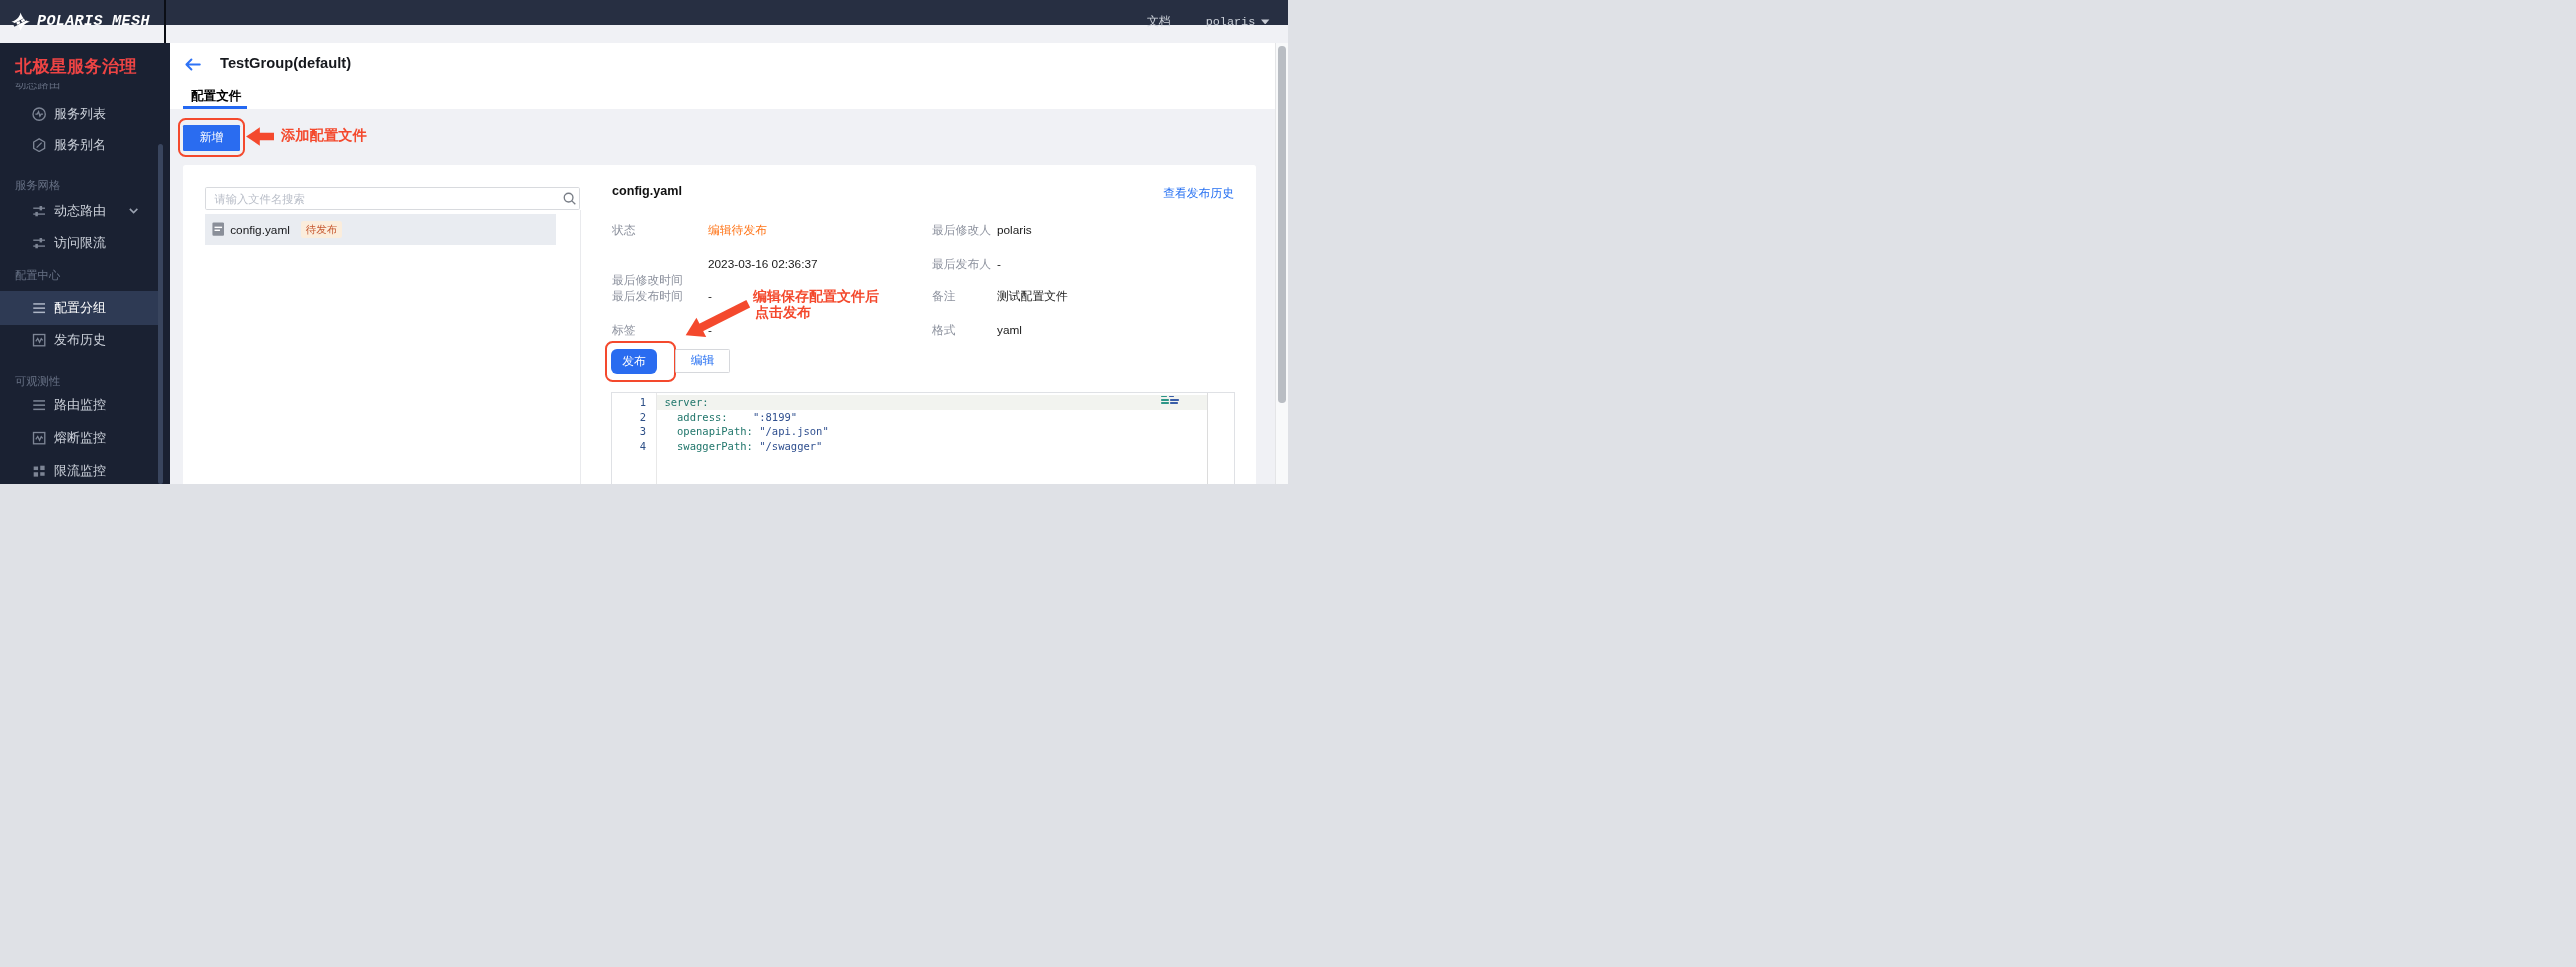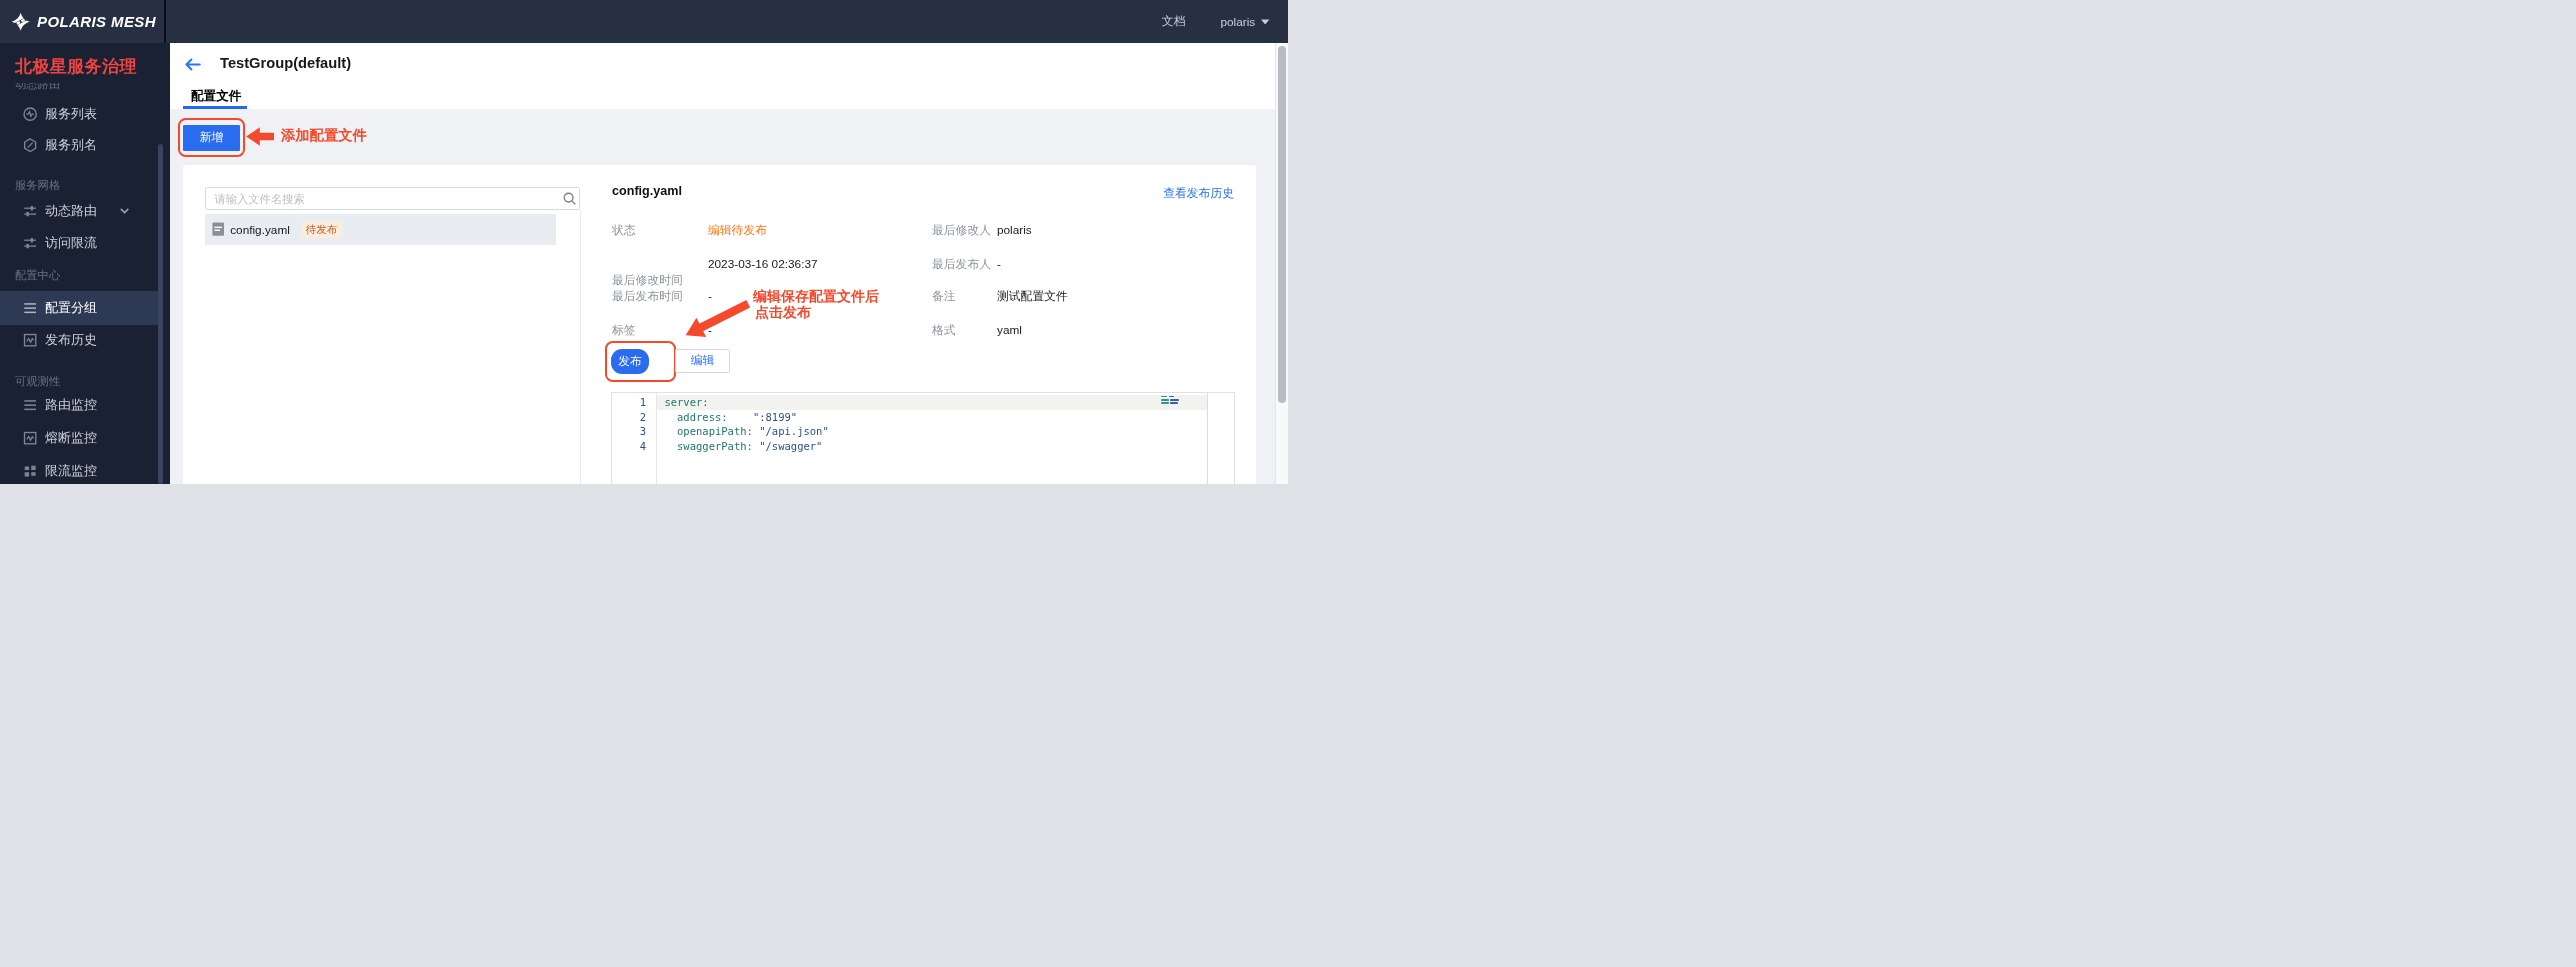--- a/index.html
+++ b/index.html
@@ -1,34 +1,34 @@
 <!DOCTYPE html>
 <html style="font-size:13.4px"><head>
 <meta charset="utf-8">
 <style>
   html,body{margin:0;padding:0;background:#dfe1e6;}
   #app{position:relative;width:1288px;height:484px;overflow:hidden;background:#f0f1f5;
        font-family:"Liberation Sans","DejaVu Sans",sans-serif;}
   .abs{position:absolute;}
 
   
-  #topbar{left:0;top:0;width:1288px;height:43px;background:#272f42;}
+  #topbar{left:0;top:0;width:1288px;height:25px;background:#272f42;font-family:Liberation Mono, monospace;}
   #logo-wrap{left:11px;top:11.8px;display:flex;align-items:center;gap:6.7px;}
   #logo-text{color:#fff;font-size:15px;font-weight:800;font-style:italic;letter-spacing:0.4px;}
   #topbar-divider{left:164px;top:0;width:1.7px;height:43px;background:#0b0e15;}
   #topbar-right{right:18.5px;top:0;height:43px;display:flex;align-items:center;gap:35px;}
   .topbar-link{color:#ccd1d9;font-size:11.8px;cursor:pointer;display:flex;align-items:center;gap:5.9px;}
 
   
   #sidebar{left:0;top:43px;width:170px;height:441px;background:#1a2132;}
   #sidebar-title{left:15px;top:11.8px;color:#ef4444;font-size:17px;font-weight:600;letter-spacing:0.4px;}
   #clipped-section{left:15px;top:40px;height:6.7px;width:101px;overflow:hidden;}
   #clipped-section span{display:block;margin-top:-5.9px;color:#646d80;font-size:11.3px;}
   .sec{left:15px;color:#667084;font-size:11.3px;}
-  .si{left:0;width:158px;height:20px;display:flex;align-items:center;padding-left:23px;box-sizing:border-box;cursor:pointer;}
+  .si{left:0;width:158px;height:20px;display:flex;align-items:center;padding-left:32px;box-sizing:border-box;cursor:pointer;}
   .si .sil{color:#ccd1da;font-size:13px;margin-left:7.6px;}
   .sic{width:14.3px;height:14.3px;flex:none;}
   #active-row{left:0;top:248px;width:158px;height:34px;background:#2e3a54;}
   .si.active .sil{color:#fff;}
   .chev{margin-left:23.5px;}
   #side-scroll{left:158px;top:101px;width:5px;height:340px;background:#39455e;border-radius:2.5px;}
 
   
   #band{left:170px;top:43px;width:1118px;height:66px;background:#fff;}
   #page-title{left:220px;top:55px;font-size:14.7px;font-weight:700;color:#16181d;}
@@ -59,21 +59,21 @@
               padding:0 5px;border-radius:2.5px;}
 
   
   #detail-title{left:429px;top:19.3px;font-size:12.6px;font-weight:700;color:#111;}
   #history-link{right:22px;top:21px;font-size:11.8px;color:#2670f2;cursor:pointer;}
   .dl{color:#8d929e;font-size:11.8px;}
   .dv{color:#1a1a1a;font-size:11.8px;}
   .c1l{left:429px;} .c1v{left:525px;} .c2l{left:749px;} .c2v{left:814px;}
   .dv.orange{color:#ff7519;}
   #pub-box{left:422px;top:176px;width:71px;height:41px;border:2.9px solid #f4492d;border-radius:7.6px;box-sizing:border-box;}
-  #pub-btn{left:428px;top:184px;width:38px;height:25px;background:#2a6cf0;color:#fff;border:none;border-radius:11px;
+  #pub-btn{left:428px;top:184px;width:46px;height:25px;background:#2a6cf0;color:#fff;border:none;border-radius:6px;
            font-size:11.8px;cursor:pointer;font-family:inherit;}
   #edit-btn{left:492px;top:184px;width:55px;height:24px;background:#fff;color:#2670f2;border:0.8px solid #d6d8dc;
             border-radius:1.3px;font-size:11.8px;cursor:pointer;font-family:inherit;}
 
   
   #editor{left:428px;top:227px;width:624px;height:134px;border:0.8px solid #dfe1e5;box-sizing:border-box;background:#fff;overflow:hidden;}
   #gutter{left:0;top:0;width:44px;height:134px;background:#fff;border-right:0.8px solid #e8e8e8;}
   .cl{left:0;width:623px;height:15px;display:flex;}
   .cl .ln{width:44px;flex:none;text-align:right;padding-right:10px;box-sizing:border-box;color:#2d4f87;
           font-family:"DejaVu Sans Mono",monospace;font-size:10.5px;line-height:15px;}

